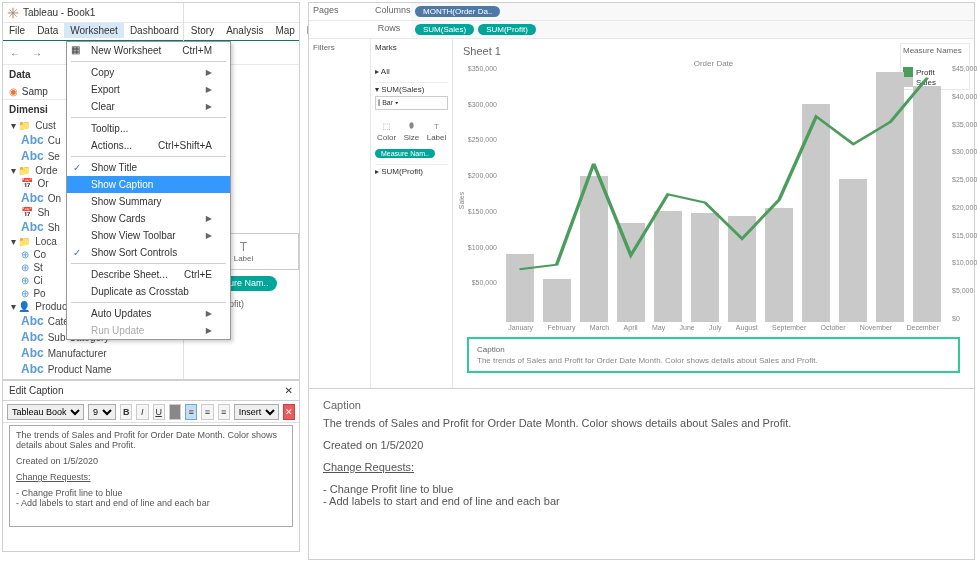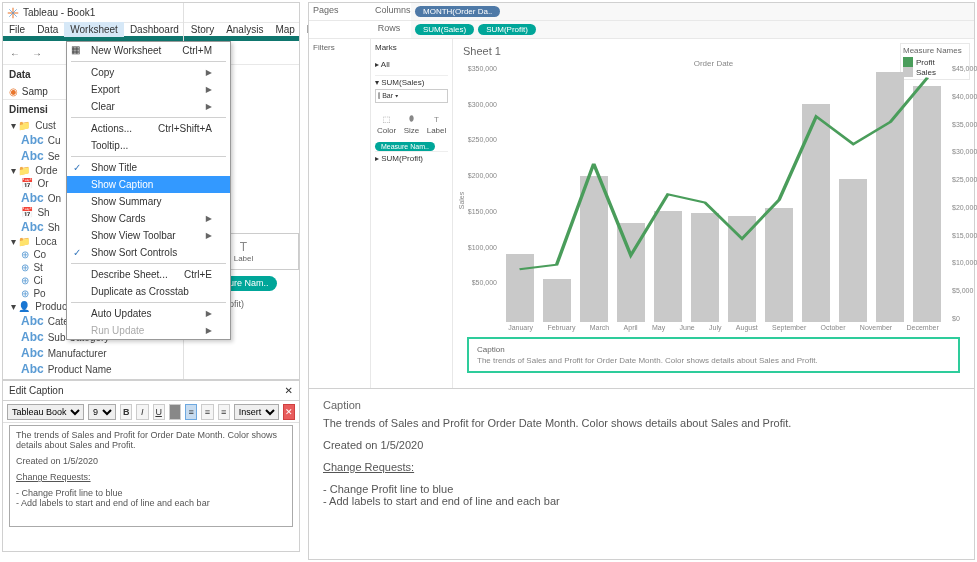--- a/index.html
+++ b/index.html
@@ -3,21 +3,21 @@
 <meta charset="utf-8">
 <style>
 *{box-sizing:border-box;margin:0;padding:0;font-family:"Segoe UI",Arial,sans-serif}
 body{background:#fff;width:977px;height:562px;position:relative;overflow:hidden;font-size:10px;color:#333}
 .panel{position:absolute;border:1px solid #d0d0d0;background:#fff}
 
 .app{left:2px;top:2px;width:298px;height:378px}
 .titlebar{height:20px;background:#fff;display:flex;align-items:center;padding:0 4px;border-bottom:1px solid #e8e8e8}
 .logo{width:12px;height:12px;margin-right:4px;position:relative}
 .logo svg{width:100%;height:100%}
-.menubar{height:18px;display:flex;align-items:center;border-bottom:5px solid #0f766e}
+.menubar{height:18px;display:flex;align-items:flex-start;border-bottom:1px solid #0f766e}
 .menubar span{padding:2px 6px;cursor:default}
 .menubar span.active{background:#d6e8f7}
 .toolbar{height:24px;display:flex;align-items:center;padding:2px 4px;gap:6px;border-bottom:1px solid #e8e8e8}
 .tbicon{width:16px;height:16px;display:flex;align-items:center;justify-content:center;color:#5a5a5a}
 .side-head{padding:4px 6px;font-weight:600}
 .side-sub{display:flex;align-items:center;padding:2px 6px;gap:4px}
 .db-icon{color:#e8762d}
 .dim-item{display:flex;align-items:center;padding:1px 4px 1px 18px;gap:4px;color:#444}
 .dim-item.grp{padding-left:8px}
 .dim-item .abc{color:#5a9bd4;font-size:12px;font-weight:700}
@@ -55,21 +55,21 @@
 .yaxis{position:absolute;left:-38px;top:0;height:100%;width:36px;text-align:right;font-size:7px;color:#888}
 .yaxis div{position:absolute;right:2px}
 .yaxis2{position:absolute;right:-40px;top:0;height:100%;width:36px;text-align:left;font-size:7px;color:#888}
 .yaxis2 div{position:absolute;left:2px}
 .bars{position:absolute;left:0;right:0;bottom:0;top:0;display:flex;align-items:flex-end;justify-content:space-around}
 .bar{width:28px;background:#c9c9c9}
 .line-svg{position:absolute;left:0;top:0;width:100%;height:100%;pointer-events:none}
 .xaxis{display:flex;justify-content:space-around;font-size:7px;color:#888;margin:2px 20px 0 40px}
 .caption-box{margin:6px;border:2px solid #2ecc9b;padding:6px 8px;font-size:8px;color:#888}
 .legend{position:absolute;right:4px;top:4px;width:70px;font-size:8px;border:1px solid #e8e8e8;padding:2px}
-.legend .lh{color:#666;margin-bottom:2px}
+.legend .lh{color:#666;margin-bottom:12px}
 .legend .li{display:flex;align-items:center;gap:3px}
 .legend .sw{width:10px;height:10px}
 
 .dlg{left:2px;top:380px;width:298px;height:172px}
 .dlg-title{height:20px;display:flex;align-items:center;justify-content:space-between;padding:0 6px;border-bottom:1px solid #d0d0d0;background:#fff}
 .dlg-tools{height:22px;display:flex;align-items:center;padding:2px 4px;gap:4px;border-bottom:1px solid #e0e0e0}
 .dlg-tools select,.dlg-tools input{font-size:9px;height:16px;border:1px solid #aaa}
 .tool-btn{width:18px;height:16px;border:1px solid #ccc;background:#f5f5f5;display:flex;align-items:center;justify-content:center;font-size:9px}
 .tool-btn.x{background:#e85c5c;color:#fff;border-color:#d04040}
 .tool-btn.active{background:#c7dcf0;border-color:#6da8e0}
@@ -228,25 +228,25 @@
     <div class="dd-item">
         <span>Export</span>
         <span class="arrow">▶</span>
       </div>
     <div class="dd-item">
         <span>Clear</span>
         <span class="arrow">▶</span>
       </div>
     <div class="dd-sep"></div>
     <div class="dd-item">
+        <span>Tooltip...</span>
+      </div>
+    <div class="dd-item">
         <span>Actions...</span>
         <span>Ctrl+Shift+A</span>
-      </div>
-    <div class="dd-item">
-        <span>Tooltip...</span>
       </div>
     <div class="dd-sep"></div>
     <div class="dd-item">
         <span class="check">✓</span>
         <span>Show Title</span>
       </div>
     <div class="dd-item highlight">
         <span>Show Caption</span>
       </div>
     <div class="dd-item">
@@ -297,30 +297,30 @@
     <div class="lbl" style="width:40px;text-align:center;padding-right:8px">Rows</div>
     <div class="ws-shelf">
       <span class="shelf-pill green">SUM(Sales)</span>
       <span class="shelf-pill green">SUM(Profit)</span>
     </div>
   </div>
   <div class="ws-body">
     <div class="filters-pages">Filters</div>
     <div class="ws-marks">
       <div>Marks</div>
-      <div style="margin-top:8px">▸ <span>All</span></div>
+      <div style="margin-top:15px">▸ <span>All</span></div>
       <div style="margin-top:6px;border-top:1px solid #eee;padding-top:2px">▾ <span>SUM(Sales)</span></div>
       <div style="border:1px solid #ccc;padding:2px;margin:2px 0;font-size:7px">⫿ Bar ▾</div>
       <div class="marks-grid">
         <div class="mark-cell"><div class="mi">⬚</div><span>Color</span></div>
         <div class="mark-cell"><div class="mi">⬮</div><span>Size</span></div>
         <div class="mark-cell"><div class="mi">T</div><span>Label</span></div>
       </div>
       <div class="mn-pill">Measure Nam..</div>
-      <div style="border-top:1px solid #eee;padding-top:2px">▸ <span>SUM(Profit)</span></div>
+      <div style="margin-top:6px;border-top:1px solid #eee;padding-top:2px">▸ <span>SUM(Profit)</span></div>
     </div>
     <div class="ws-chart">
       <div class="legend">
         <div class="lh">Measure Names</div>
         <div class="li">
             <span class="sw" style="background:#4a9d5b"></span>
             <span>Profit</span>
           </div>
         <div class="li">
             <span class="sw" style="background:#c9c9c9"></span>

